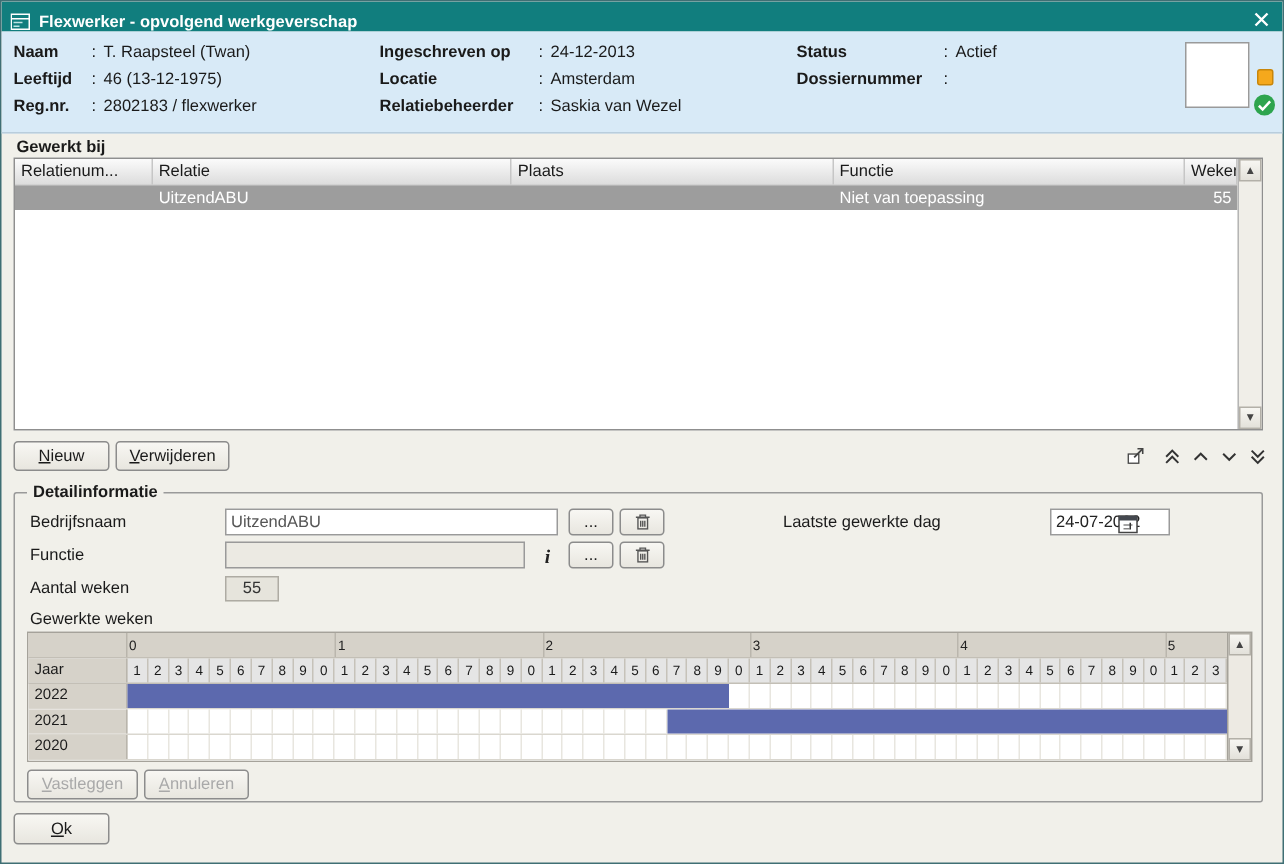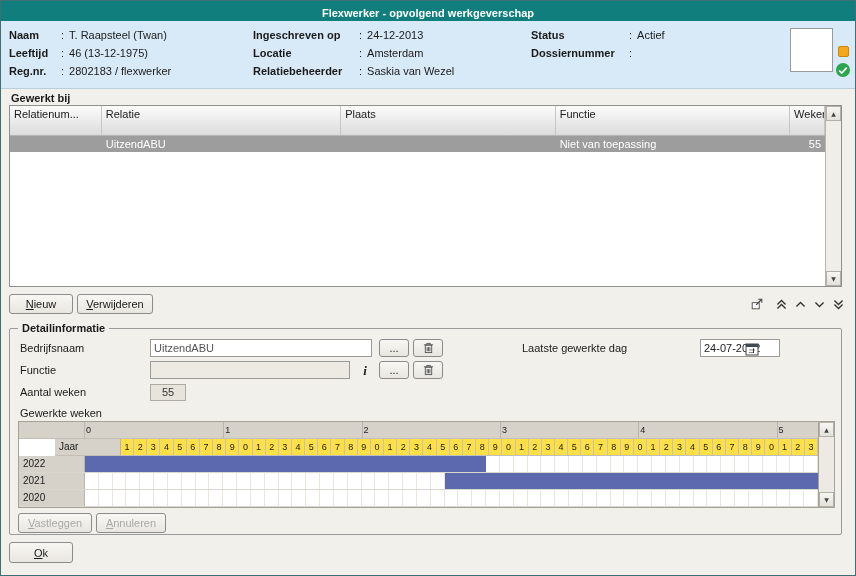--- a/index.html
+++ b/index.html
@@ -4,22 +4,22 @@
 <style>
   * { box-sizing: border-box; margin: 0; padding: 0; }
   html,body { background:#ffffff; }
   body { font-family:"Liberation Sans","DejaVu Sans",sans-serif; font-size:11px; color:#1a1a1a; }
 
   .window { position:relative; width:856px; height:576px; background:#f1f0ea;
             border:1px solid #3f6f74; overflow:hidden; }
 
   
   .titlebar { position:absolute; left:0; top:0; width:100%; height:20px;
-              background:var(--titlebar,#117e7e); color:#fff; display:flex; align-items:center;
-              padding:0 6px; gap:6px;flex-direction:column; }
+              background:var(--titlebar,#117e7e); color:#fff; display:flex; align-items:flex-end;
+              padding:0 6px; gap:6px; }
   .titlebar .title { font-weight:bold; font-size:11px; flex:1; white-space:nowrap; }
   .close-btn { width:16px; height:16px; display:flex; align-items:center; justify-content:center; cursor:default; }
 
   
   .infobar { position:absolute; left:0; top:20px; width:100%; height:68px;
              background:var(--header-bg,#d8eaf7); border-bottom:1px solid #b9cddc; }
   .info-col { position:absolute; top:5px; }
   .info-row { height:18px; line-height:18px; white-space:nowrap; }
   .lbl { display:inline-block; font-weight:bold; }
   .w1 { width:52px; } .w2 { width:106px; } .w3 { width:98px; }
@@ -31,21 +31,21 @@
   .icon-green { position:absolute; left:835px; top:42px; width:14px; height:14px; border-radius:50%;
                 background:var(--status-green,#2da44e); display:flex; align-items:center; justify-content:center; }
 
   
   .section-label { position:absolute; font-weight:bold; }
   .gw-label { left:10px; top:91px; }
 
   
   .table { position:absolute; left:8px; top:104px; width:833px; height:182px;
            background:#fff; border:1px solid #8f8f8f; }
-  .tbl-header { display:flex; height:30px; margin-right:16px;
+  .tbl-header { display:flex; height:18px; margin-right:16px;
                 background:linear-gradient(#fbfbfb,#dcdcdc); border-bottom:1px solid #b5b5b5; }
   .tbl-hcell { padding:2px 4px; border-right:1px solid #c6c6c6; white-space:nowrap; overflow:hidden; }
   .tbl-body { margin-right:16px; }
   .tbl-row { display:flex; height:16px; line-height:16px; }
   .tbl-row.selected { background:var(--selected-row,#9d9d9d); color:#fff; }
   .tbl-cell { padding:0 4px; white-space:nowrap; overflow:hidden; }
   .col-relatienummer { width:92px; }
   .col-relatie { width:240px; }
   .col-plaats { width:215px; }
   .col-functie { width:235px; }
@@ -86,21 +86,21 @@
               align-items:center; justify-content:center; cursor:default; padding:0; }
   .info-i { font-family:"Liberation Serif","DejaVu Serif",serif; font-style:italic; font-weight:bold;
             font-size:13px; color:#222; line-height:1; }
 
   
   .weekgrid { position:absolute; left:8px; top:92px; width:817px; height:87px; display:flex;
               border:1px solid #a5a29a; background:#fff; }
   .wg-main { flex:1; display:flex; flex-direction:column; min-width:0; }
   .wg-drow, .wg-row { display:flex; height:17px; }
   .wg-drow { background:#d6d2c9; border-bottom:1px solid #c3bfb6; }
-  .wg-header { background:#fde047; border-bottom:1px solid #c3bfb6;margin-left:36px; }
+  .wg-header { background:#e5e5e5; border-bottom:1px solid #c3bfb6; }
   .wg-year { background:#fff; border-bottom:1px solid #dad7cf; }
   .wg-yearcell { width:66px; background:#d6d2c9; border-right:1px solid #b9b5ac;
                  font-size:10px; line-height:16px; padding-left:4px; flex:none; }
   .wg-cells { flex:1; display:grid; position:relative; min-width:0; }
   .wg-dcell { font-size:9px; line-height:16px; padding-left:1px; color:#222; overflow:hidden; }
   .wg-dcell.group-start { border-left:1px solid #bab6ad; }
   .wg-ucell { font-size:9px; text-align:center; line-height:16px; border-right:1px solid #c6c2b9; overflow:hidden; }
   .wg-wcell { border-right:1px solid #e8e6df; }
   .wg-bar { position:absolute; top:0; bottom:0; background:var(--bar,#5c69ae); }
   .wg-scroll { width:16px; flex:none; display:flex; flex-direction:column;

